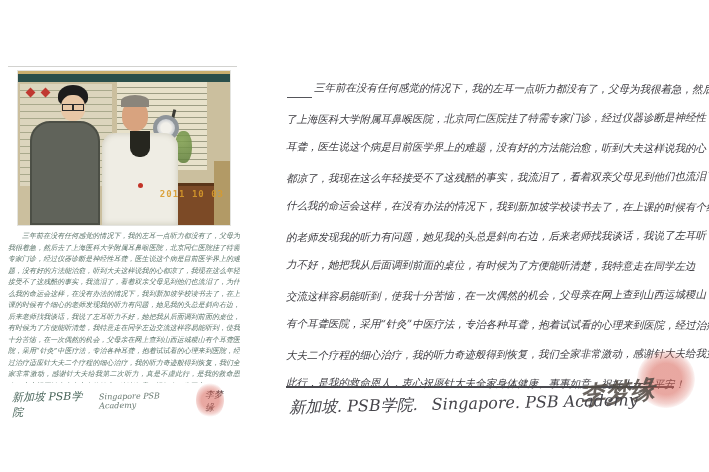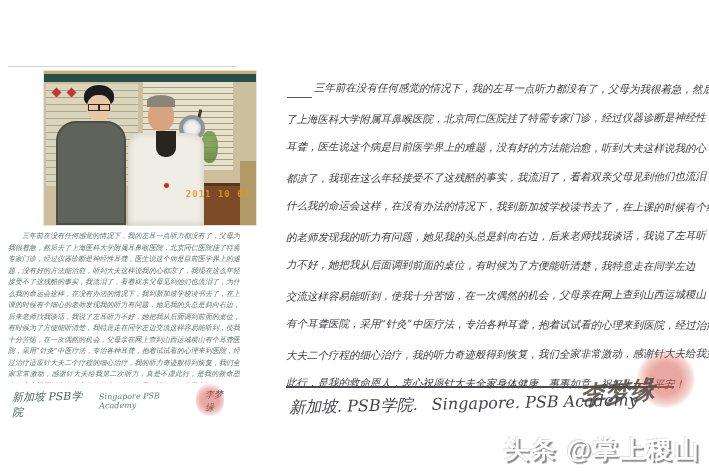--- a/index.html
+++ b/index.html
@@ -3,21 +3,21 @@
 <meta charset="utf-8">
 <style>
   html,body{margin:0;padding:0;background:#fff;}
   .page{position:relative;width:709px;height:472px;background:#ffffff;
         font-family:"Liberation Sans",sans-serif;overflow:hidden;}
 
   
   .edge-line{position:absolute;left:8px;top:66px;width:229px;height:1px;background:#d2d2cf;}
 
   .photo{position:absolute;left:18px;top:71px;width:212px;height:154px;background:#cbbf9e;
-         overflow:hidden;box-shadow:0 0 0 1px #e4e4e0;margin-left:26px;}
+         overflow:hidden;box-shadow:0 0 0 1px #e4e4e0;}
   .ph-frame-top{position:absolute;left:0;top:0;width:100%;height:3px;background:#c9ae6e;}
   .ph-board{position:absolute;left:0;top:3px;width:100%;height:8px;background:#2a4f4b;}
   .ph-poster-l{position:absolute;left:2px;top:13px;width:92px;height:102px;background:#dcd5bd;
       background-image:repeating-linear-gradient(180deg,transparent 0 6px,#a9a98c 6px 7px);}
   .ph-poster-r{position:absolute;left:99px;top:11px;width:90px;height:88px;background:#e7e1ca;
       background-image:repeating-linear-gradient(180deg,transparent 0 5px,#9d9d84 5px 6px);}
   .diamond{position:absolute;width:7px;height:7px;background:#c03830;transform:rotate(45deg);}
   .d1{left:7px;top:5px;} .d2{left:22px;top:5px;}
   .ph-lamp-arm{position:absolute;left:150px;top:38px;width:3px;height:44px;background:#3a3a34;transform:rotate(14deg);}
   .ph-lamp{position:absolute;left:135px;top:44px;width:26px;height:26px;border-radius:50%;
@@ -131,15 +131,14 @@
     <div class="rline">此行，是我的救命恩人，衷心祝愿针大夫全家身体健康、事事如意，祝好人一生平安！</div>
   </div>
   <div class="final-underline"></div>
   <div class="fp fp-large"></div>
   <div class="signer">李梦缘</div>
   <div class="school">
     <span class="cn">新加坡. PSB学院.</span>
     <span class="en">Singapore. PSB Academy</span>
   </div>
 
-  <div class="watermark">头条 @掌上稷山</div>
 
 </div>
 
 </body></html>

